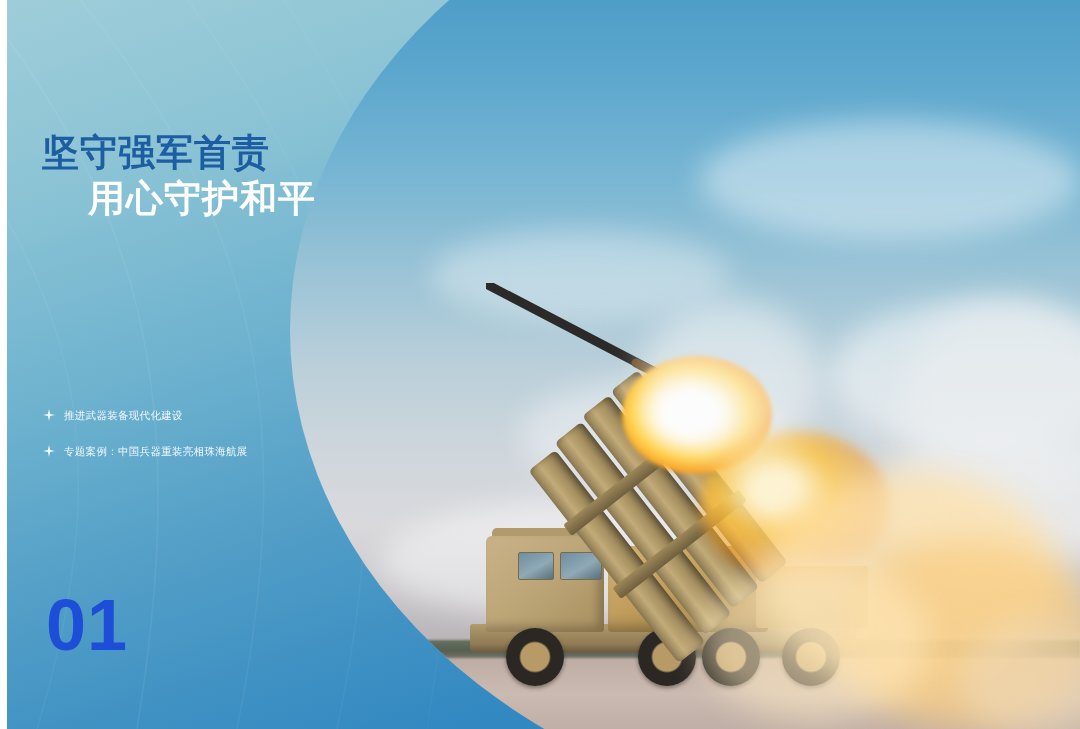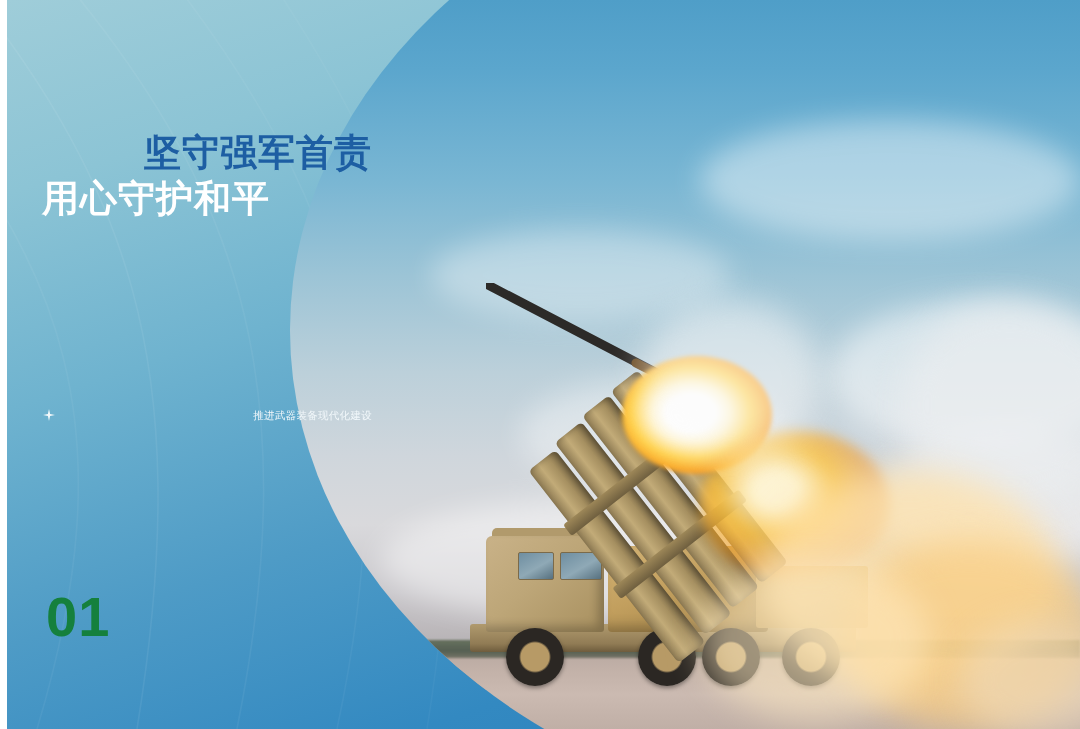--- a/index.html
+++ b/index.html
@@ -143,50 +143,50 @@
   .s6{left:960px;top:620px;width:160px;height:120px;background:rgba(240,220,190,.55);}
   
   .content{position:absolute;left:0;top:0;width:400px;height:729px;}
   .title{
     position:absolute;left:42px;top:130px;width:330px;
     line-height:1.24;letter-spacing:1px;
   }
   .title-1{
     font-size:37px;font-weight:bold;color:#1d5ea3;
     font-family:"DejaVu Sans","Liberation Sans",sans-serif;
-    display:block;white-space:nowrap;text-align:right;
+    display:block;white-space:nowrap;
   }
   .title-2{
     font-size:37px;font-weight:bold;color:#ffffff;
     font-family:"DejaVu Sans","Liberation Sans",sans-serif;
-    display:block;white-space:nowrap;
+    display:block;white-space:nowrap;margin-left:46px;
   }
   .para{
     position:absolute;left:42px;top:244px;width:288px;
     font-size:10.5px;line-height:19.6px;color:#eef6fa;
     font-family:"DejaVu Sans","Liberation Sans",sans-serif;
     text-align:justify;letter-spacing:.2px;
   }
   .bullets{
     position:absolute;left:42px;top:408px;width:330px;
     list-style:none;margin:0;padding:0;
   }
   .bullet{
     position:relative;padding-left:22px;margin:0 0 22px 0;
     font-size:10.5px;color:#f2f8fb;line-height:14px;
     font-family:"DejaVu Sans","Liberation Sans",sans-serif;
-    letter-spacing:.3px;white-space:nowrap;text-align:right;
+    letter-spacing:.3px;white-space:nowrap;
   }
   .spark{
     position:absolute;left:1px;top:1px;width:12px;height:12px;
   }
   .spark svg{display:block;}
   .num{
     position:absolute;left:46px;top:589px;
-    font-size:56px;font-weight:bold;color:#15803d;letter-spacing:1px;
+    font-size:72px;font-weight:bold;color:#1d4ed8;letter-spacing:1px;
     font-family:"Liberation Sans","DejaVu Sans",sans-serif;
     line-height:1;
   }
   .edge-left{
     position:absolute;left:0;top:0;width:7px;height:729px;background:#ffffff;
   }
 </style>
 </head>
 <body>
 
@@ -269,19 +269,27 @@
 
     <ul class="bullets">
       <li class="bullet">
         <span class="spark">
           <svg width="12" height="12" viewBox="0 0 12 12" aria-hidden="true">
             <path d="M6 0 L7.1 4.9 L12 6 L7.1 7.1 L6 12 L4.9 7.1 L0 6 L4.9 4.9 Z" fill="#ffffff" fill-opacity="0.92"></path>
           </svg>
         </span>
         <span>推进武器装备现代化建设</span>
       </li>
+      <li class="bullet">
+        <span class="spark">
+          <svg width="12" height="12" viewBox="0 0 12 12" aria-hidden="true">
+            <path d="M6 0 L7.1 4.9 L12 6 L7.1 7.1 L6 12 L4.9 7.1 L0 6 L4.9 4.9 Z" fill="#ffffff" fill-opacity="0.92"></path>
+          </svg>
+        </span>
+        <span>专题案例：中国兵器重装亮相珠海航展</span>
+      </li>
     </ul>
 
     <div class="num">01</div>
   </div>
 
   <div class="edge-left"></div>
 </div>
 
 </body></html>

